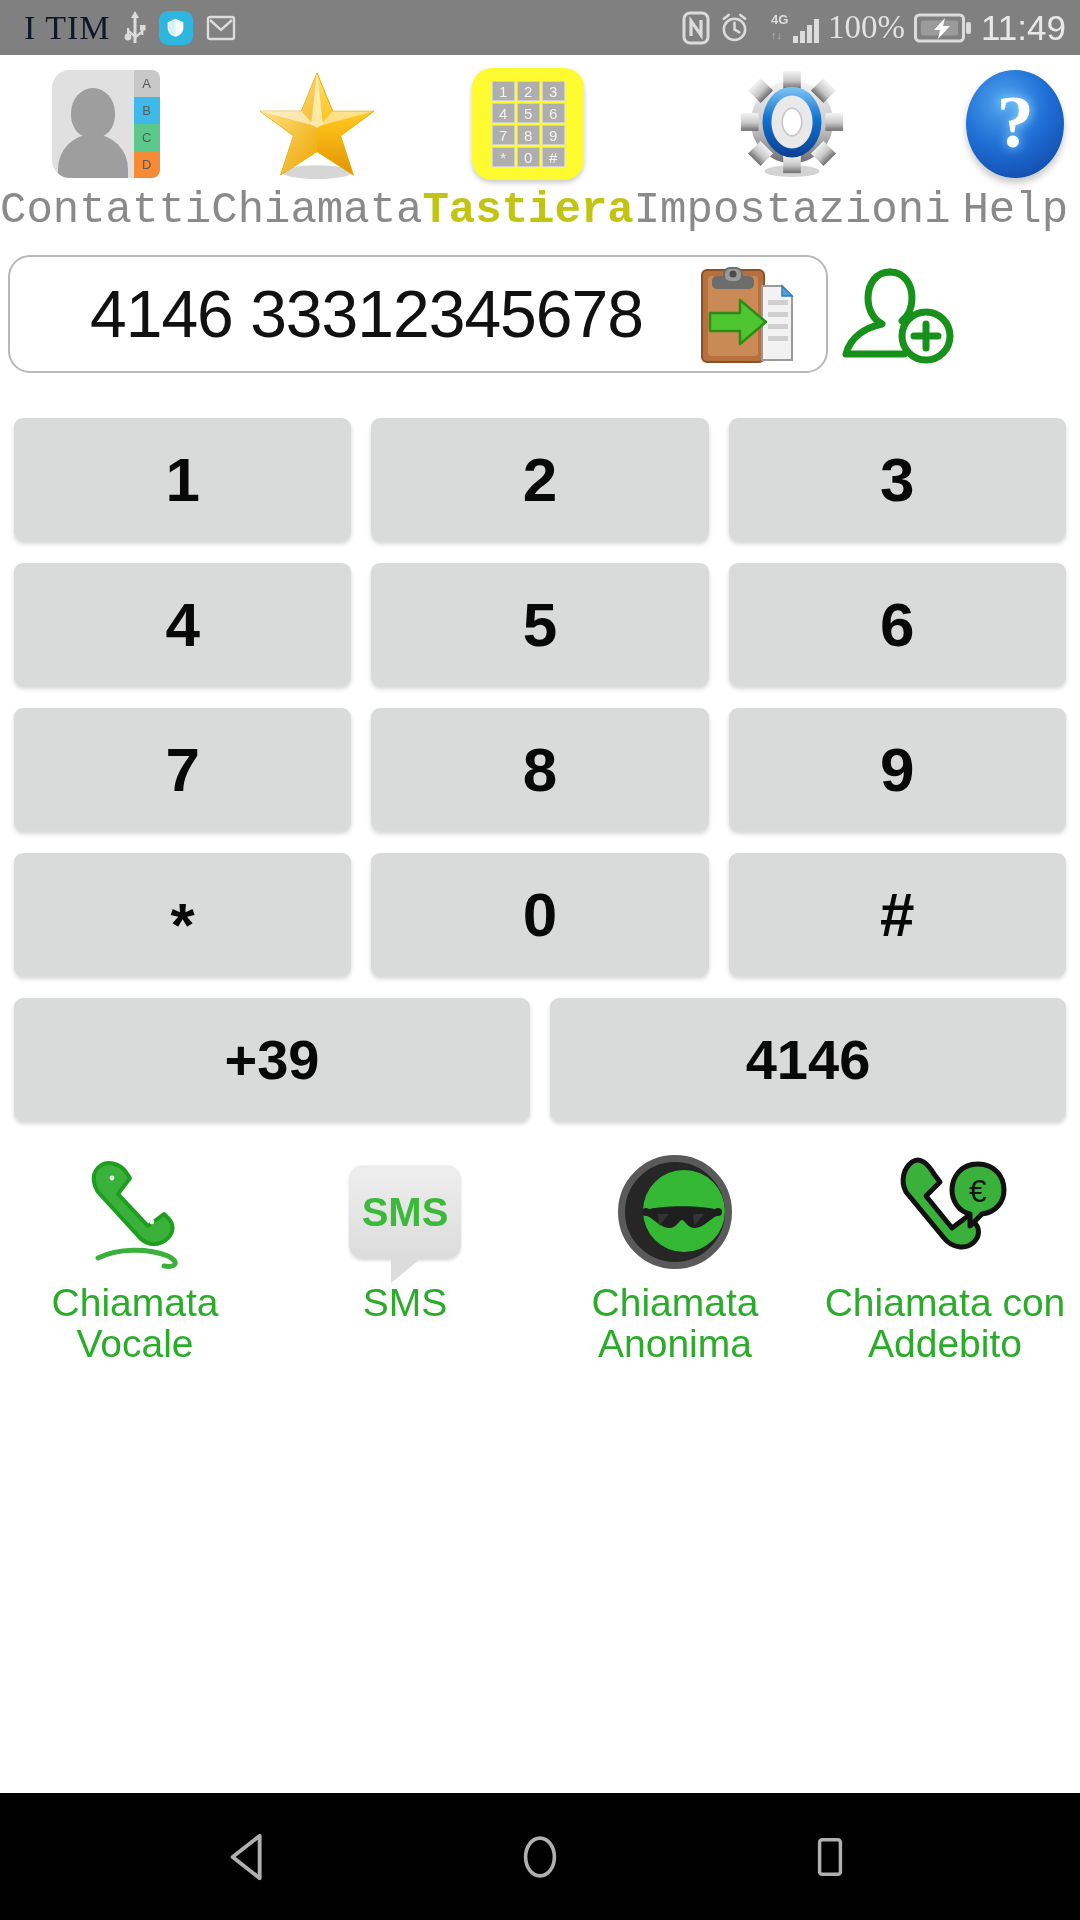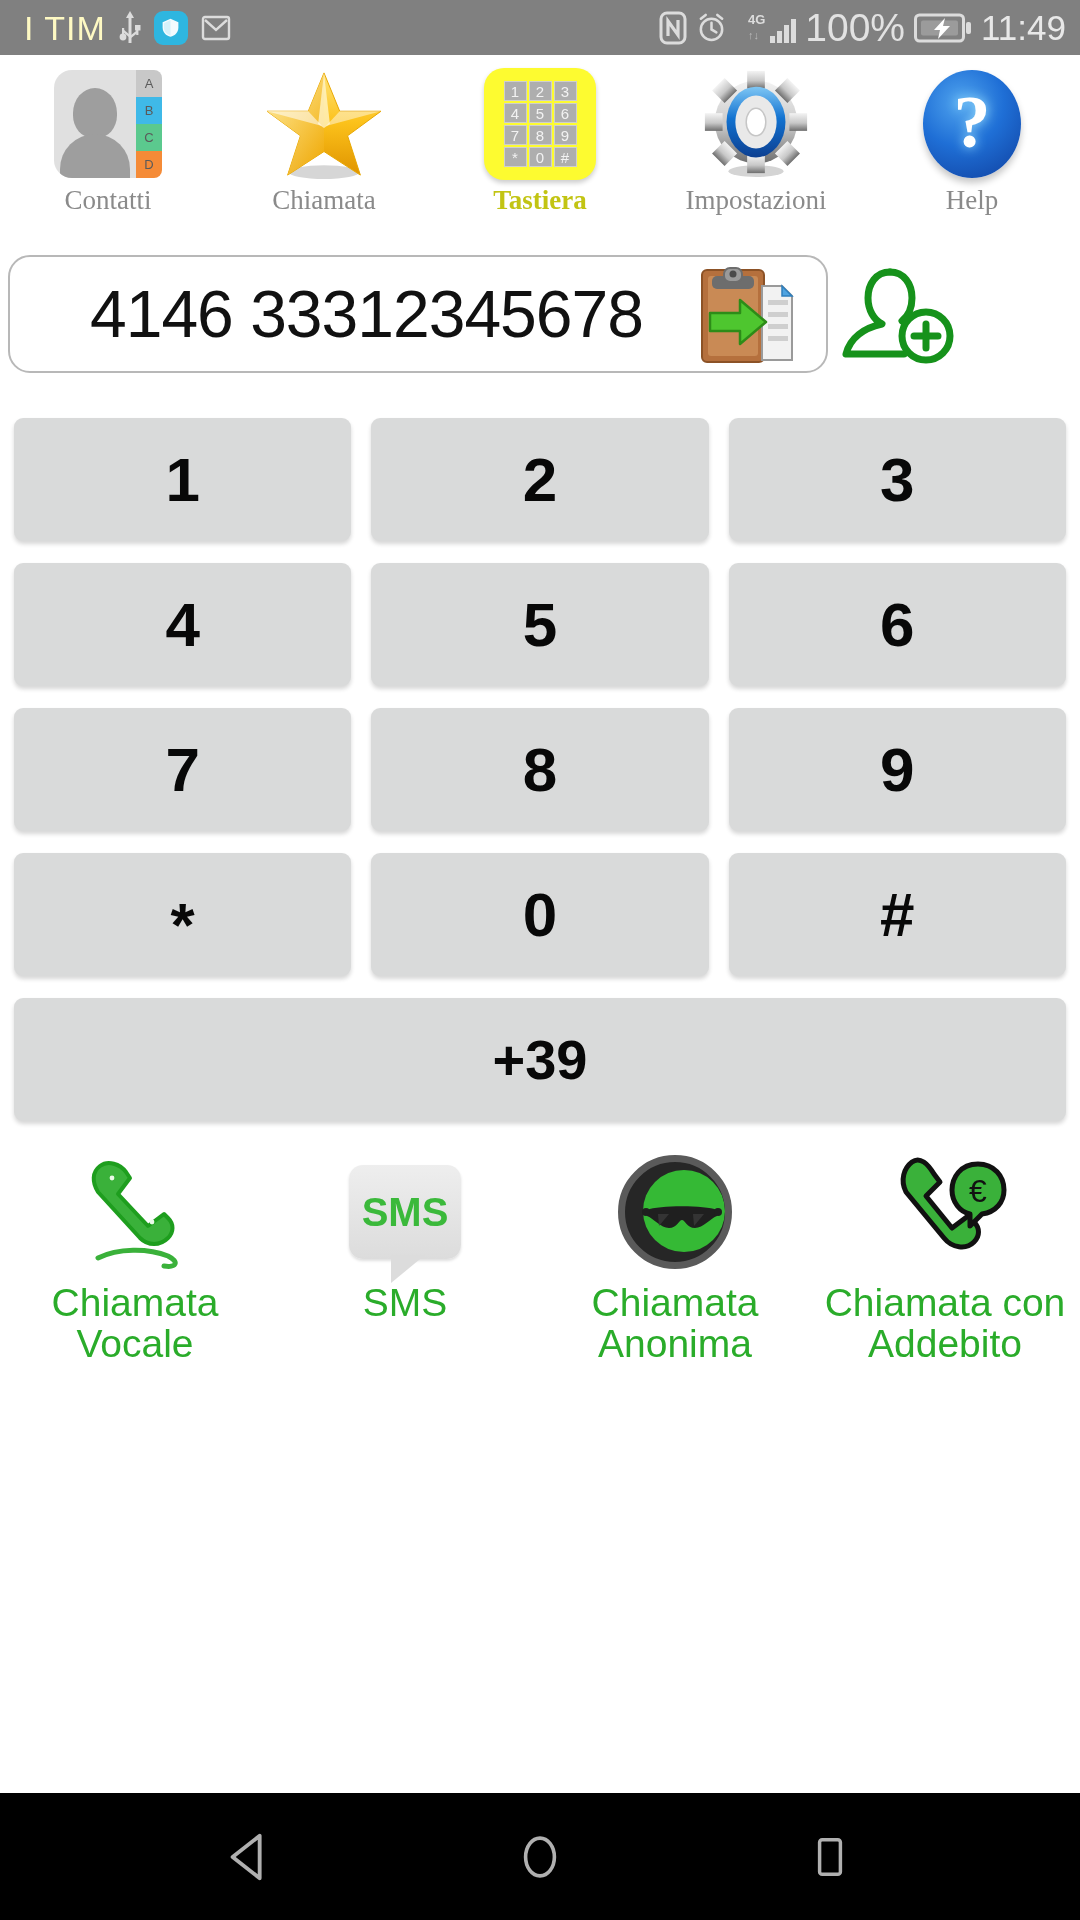--- a/index.html
+++ b/index.html
@@ -30,31 +30,32 @@
     padding: 0 14px 0 24px;
   }
   .sb-left, .sb-right {
     display: flex;
     align-items: center;
     height: 55px;
   }
   .sb-left { gap: 13px; }
   .sb-right { gap: 9px; }
   .sb-carrier {
-    color: #fef9c3;
+    color: #0f172a;
     font-size: 34px;
-    font-family: Liberation Sans, sans-serif;
+    font-family: Liberation Serif, serif;
     letter-spacing: 1px;
     line-height: 1;
   }
   .sb-pct {
     color: #e2e2e2;
-    font-size: 39px;
+    font-size: 33px;
     line-height: 1;
     letter-spacing: 0px;
+    font-family: Liberation Serif, serif;
   }
   .sb-clock {
     color: #e8e8e8;
     font-size: 35px;
     line-height: 1;
     letter-spacing: 0px;
   }
   .ic-usb { width: 22px; height: 34px; }
   .ic-shield {
     width: 34px; height: 34px;
@@ -86,23 +87,23 @@
   .tab-icon {
     width: 120px;
     height: 118px;
     display: flex;
     align-items: center;
     justify-content: center;
     position: relative;
   }
   .tab-label {
     margin-top: 3px;
-    font-size: 27px;
+    font-size: 44px;
     color: #8a8a8a;
-    font-family: Liberation Serif, serif;
+    font-family: Liberation Mono, monospace;
     line-height: 1.1;
   }
   .tab.active .tab-label {
     color: #c2c413;
     font-weight: bold;
   }
 
   
   .contacts-ic {
     width: 108px; height: 108px;
@@ -580,20 +581,21 @@
       <div class="kbtn">8</div>
       <div class="kbtn">9</div>
     </div>
     <div class="krow">
       <div class="kbtn star">*</div>
       <div class="kbtn">0</div>
       <div class="kbtn">#</div>
     </div>
     <div class="krow">
       <div class="kbtn small">+39</div>
+      <div class="kbtn small">4146</div>
     </div>
   </div>
 
   <div class="actions">
 
     <div class="act">
       <div class="act-icon">
         <svg viewBox="0 0 126 120" width="126" height="120">
           <g stroke="#1e9e1e" stroke-width="4" fill="#3ab13a" stroke-linejoin="round">
             <path d="M28 14 C20 20 20 30 26 40 L68 86 C76 94 88 94 96 86 C102 80 102 72 96 66

